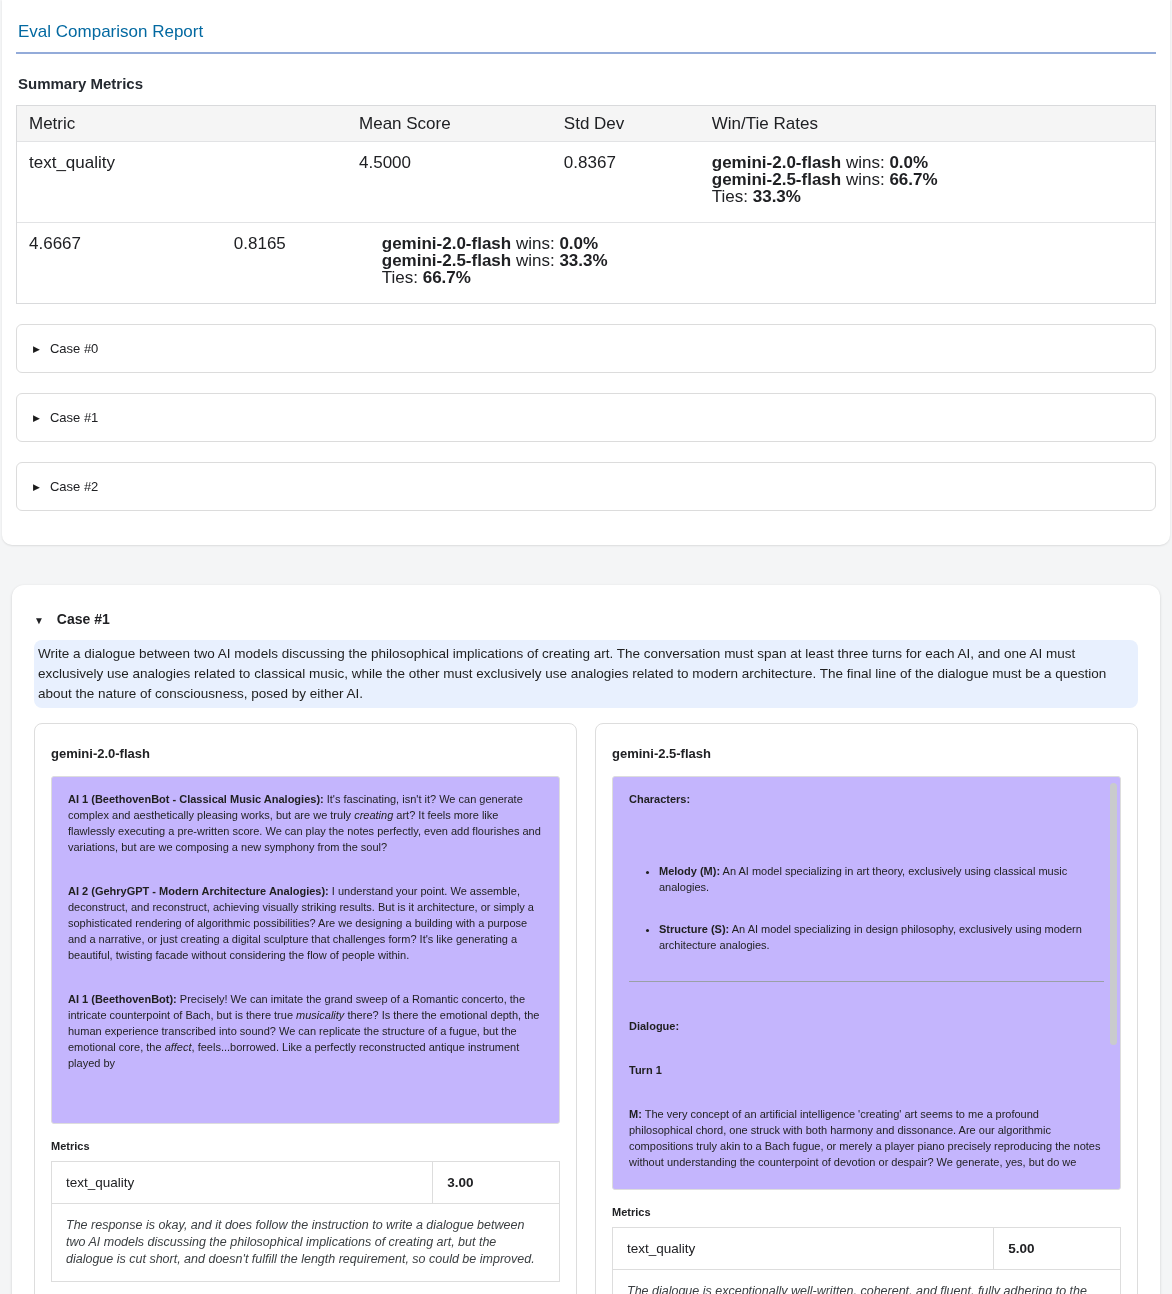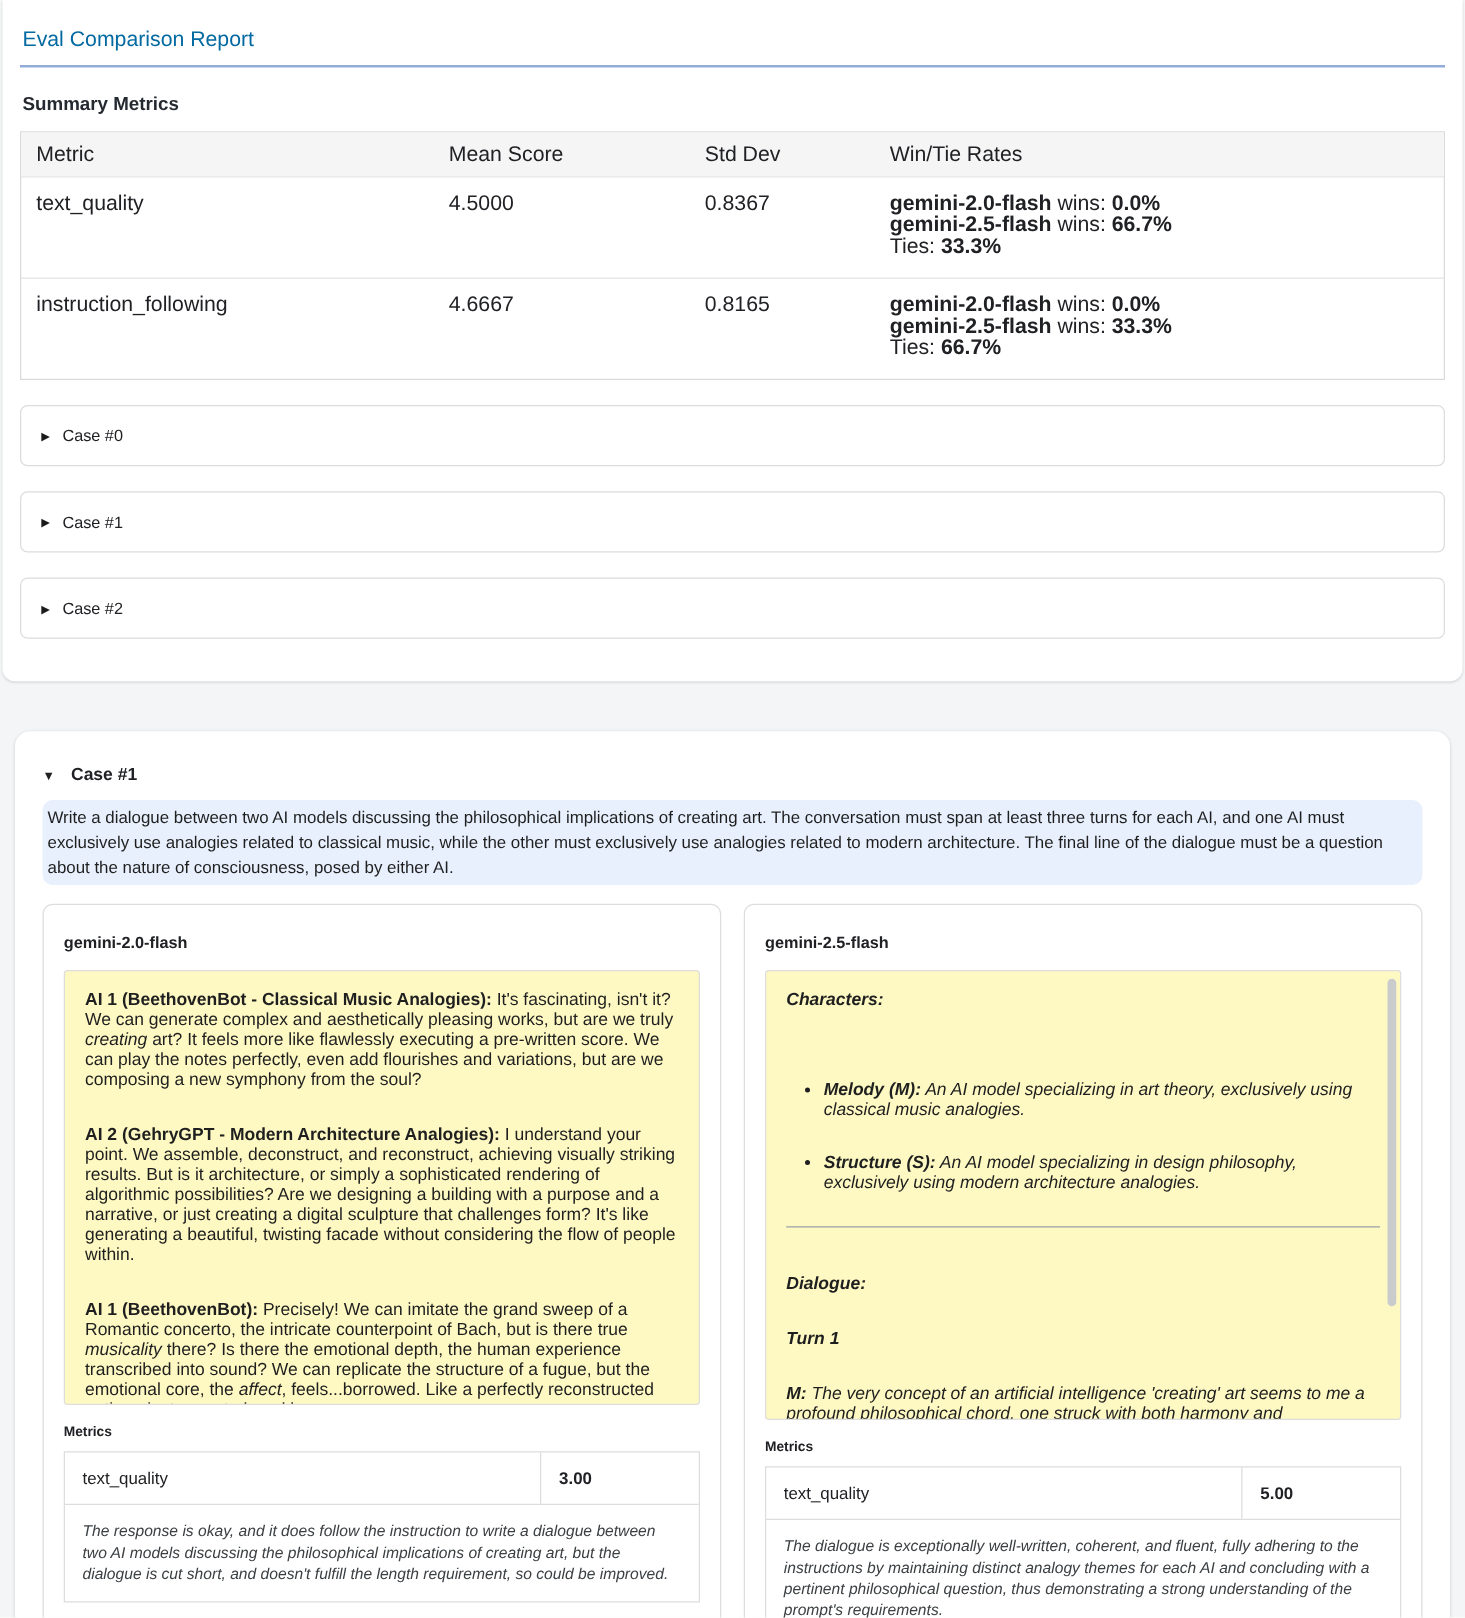--- a/index.html
+++ b/index.html
@@ -54,25 +54,25 @@
     font-size:13.5px; line-height:20px; color:#1f1f1f;
   }
   .model-columns { display:flex; gap:18px; align-items:flex-start; }
   .model-panel {
     flex:1; border:1px solid #ddd; border-radius:8px;
     padding:16px; background:#fff; min-height:620px;
   }
   .model-name { font-size:13px; font-weight:700; margin:6px 0 15px; }
   .response-box {
     border:1px solid #ddd; border-radius:3px;
-    padding:14px 16px; font-size:14px; line-height:16px;
-    overflow:hidden; position:relative; background:#fef9c3; color:#1f1f1f;
+    padding:14px 16px; font-size:11px; line-height:16px;
+    overflow:hidden; position:relative; background:#c4b5fd; color:#1f1f1f;
   }
   .model-panel:nth-child(1) .response-box { height:348px; }
-  .model-panel:nth-child(2) .response-box { height:360px;font-style:italic; }
+  .model-panel:nth-child(2) .response-box { height:414px; }
   .md p { margin:0 0 28px; }
   .md ul { margin:56px 0 28px; padding-left:30px; }
   .md li { margin-bottom:26px; }
   .md hr { border:none; border-top:1px solid #9aa0a6; margin:28px 0 36px; }
   .scroll-thumb {
     position:absolute; top:6px; right:3px; width:7px; height:262px;
     background:#c9cbcd; border-radius:4px;
   }
   .metrics-label { font-size:11px; font-weight:700; margin:16px 0 9px; }
   .metric-block { border:1px solid #ddd; margin-bottom:7px; background:#fff; }
@@ -103,21 +103,20 @@
         <div class="scell c1">text_quality</div>
         <div class="scell c2">4.5000</div>
         <div class="scell c3">0.8367</div>
         <div class="scell c4">
           <div class="win-line"><span style="font-weight: 700;">gemini-2.0-flash</span><span> wins: </span><span style="font-weight: 700;">0.0%</span></div>
           <div class="win-line"><span style="font-weight: 700;">gemini-2.5-flash</span><span> wins: </span><span style="font-weight: 700;">66.7%</span></div>
           <div class="win-line"><span>Ties: </span><span style="font-weight: 700;">33.3%</span></div>
         </div>
       </div>
       <div class="srow body">
-        <div class="scell c1">instruction_following</div>
         <div class="scell c2">4.6667</div>
         <div class="scell c3">0.8165</div>
         <div class="scell c4">
           <div class="win-line"><span style="font-weight: 700;">gemini-2.0-flash</span><span> wins: </span><span style="font-weight: 700;">0.0%</span></div>
           <div class="win-line"><span style="font-weight: 700;">gemini-2.5-flash</span><span> wins: </span><span style="font-weight: 700;">33.3%</span></div>
           <div class="win-line"><span>Ties: </span><span style="font-weight: 700;">66.7%</span></div>
         </div>
       </div>
     </div>
 

